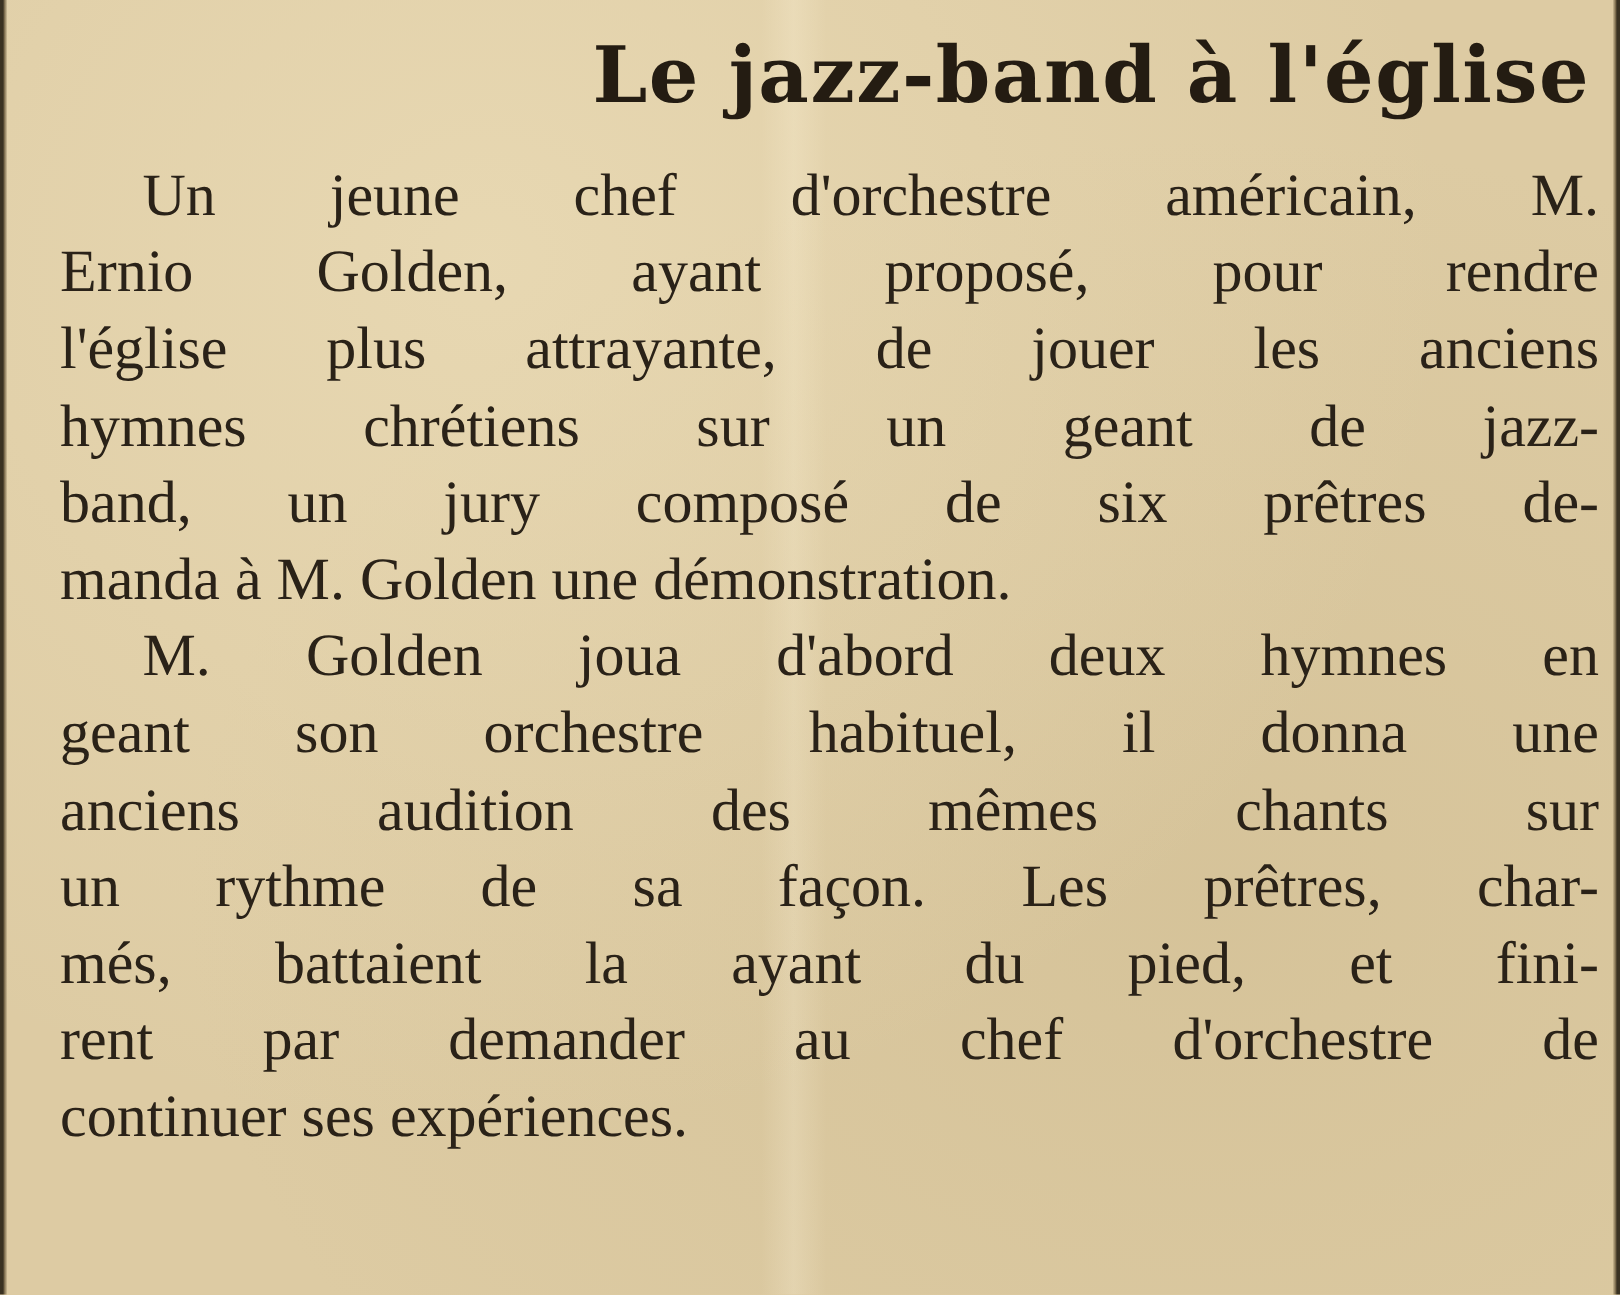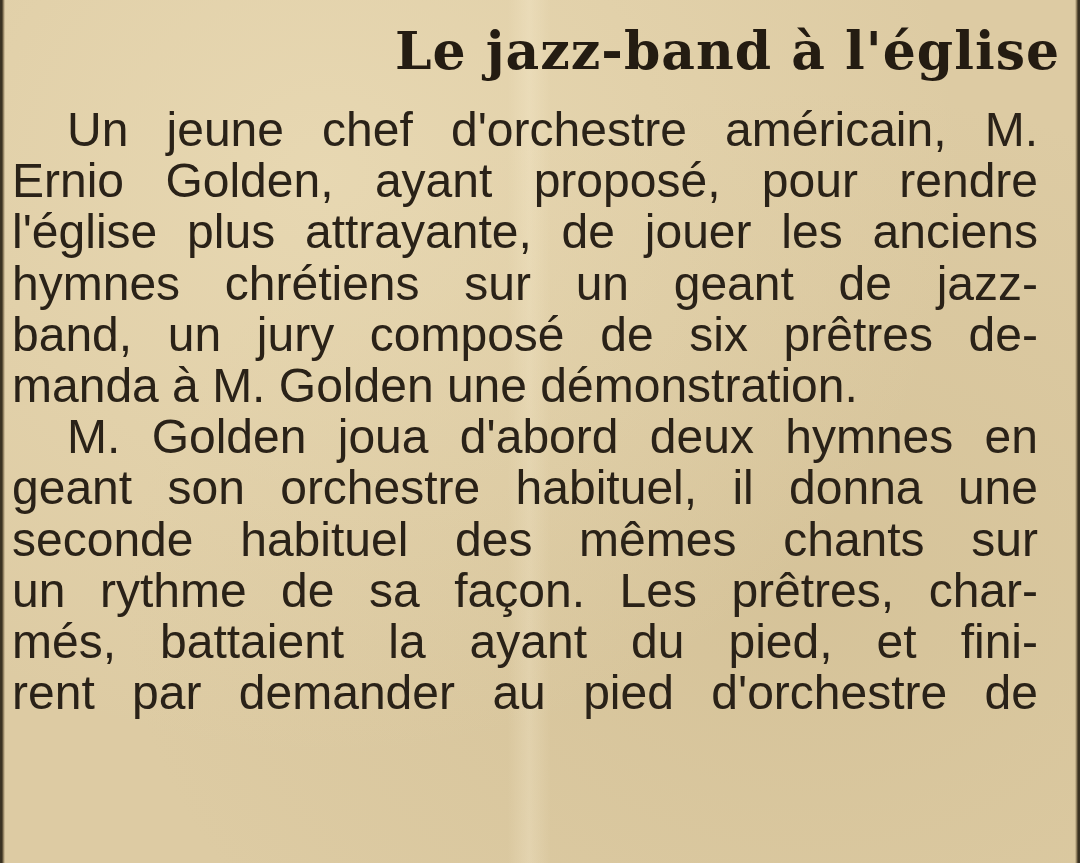--- a/index.html
+++ b/index.html
@@ -46,25 +46,25 @@
     font-family: "DejaVu Serif", serif;
     font-weight: bold;
     font-size: 52px;
     line-height: 70px;
     color: #241c12;
     letter-spacing: 1px;
     white-space: nowrap;
   }
   .body-text {
     position: absolute;
-    left: 12px;
+    left: 40px;
     top: 104px;
     width: 1026px;
-    font-family: Liberation Sans, sans-serif;
-    font-size: 48px;
+    font-family: Liberation Serif, serif;
+    font-size: 40px;
     line-height: 51.2px;
     color: #2a2218;
   }
   .line {
     display: block;
     white-space: nowrap;
     text-align: justify;
     text-align-last: justify;
     height: 51.2px;
   }
@@ -87,18 +87,19 @@
   <div class="body-text">
     <span class="line indent">Un jeune chef d'orchestre américain, M.</span>
     <span class="line">Ernio Golden, ayant proposé, pour rendre</span>
     <span class="line">l'église plus attrayante, de jouer les anciens</span>
     <span class="line">hymnes chrétiens sur un geant de jazz-</span>
     <span class="line">band, un jury composé de six prêtres de-</span>
     <span class="line last">manda à M. Golden une démonstration.</span>
 
     <span class="line indent">M. Golden joua d'abord deux hymnes en</span>
     <span class="line">geant son orchestre habituel, il donna une</span>
-    <span class="line">seconde habituel des mêmes chants sur</span>
+    <span class="line">anciens audition des mêmes chants sur</span>
     <span class="line">un rythme de sa façon. Les prêtres, char-</span>
     <span class="line">més, battaient la ayant du pied, et fini-</span>
-    <span class="line">rent par demander au pied d'orchestre de</span>
+    <span class="line">rent par demander au chef d'orchestre de</span>
+    <span class="line last">continuer ses expériences.</span>
   </div>
 </div>
 
 </body></html>

